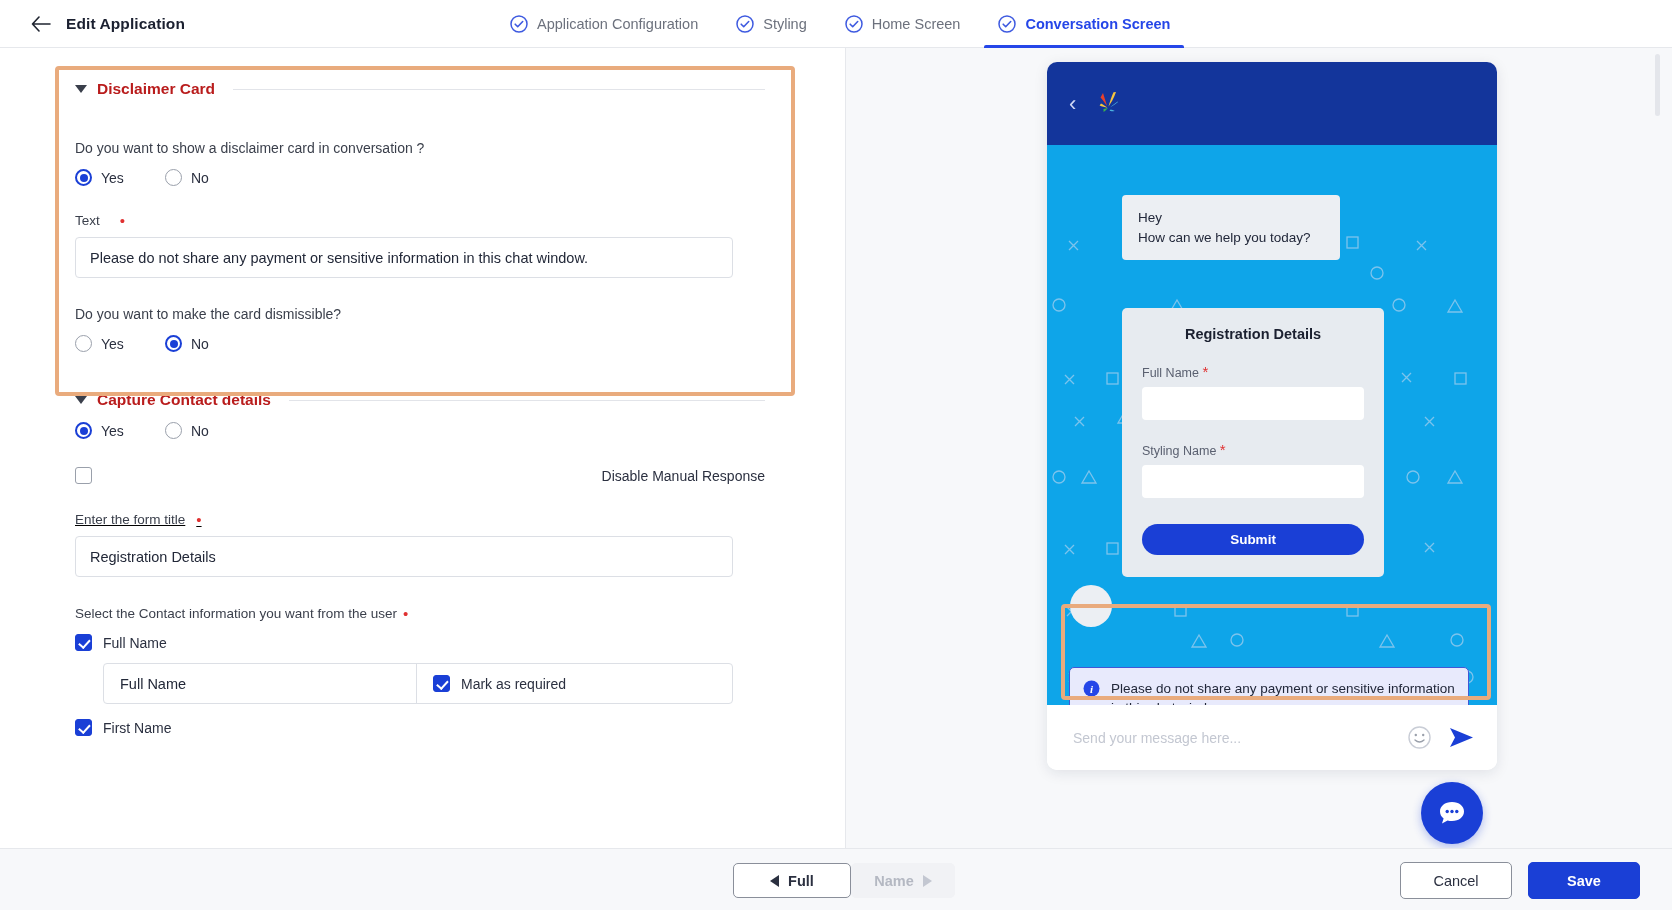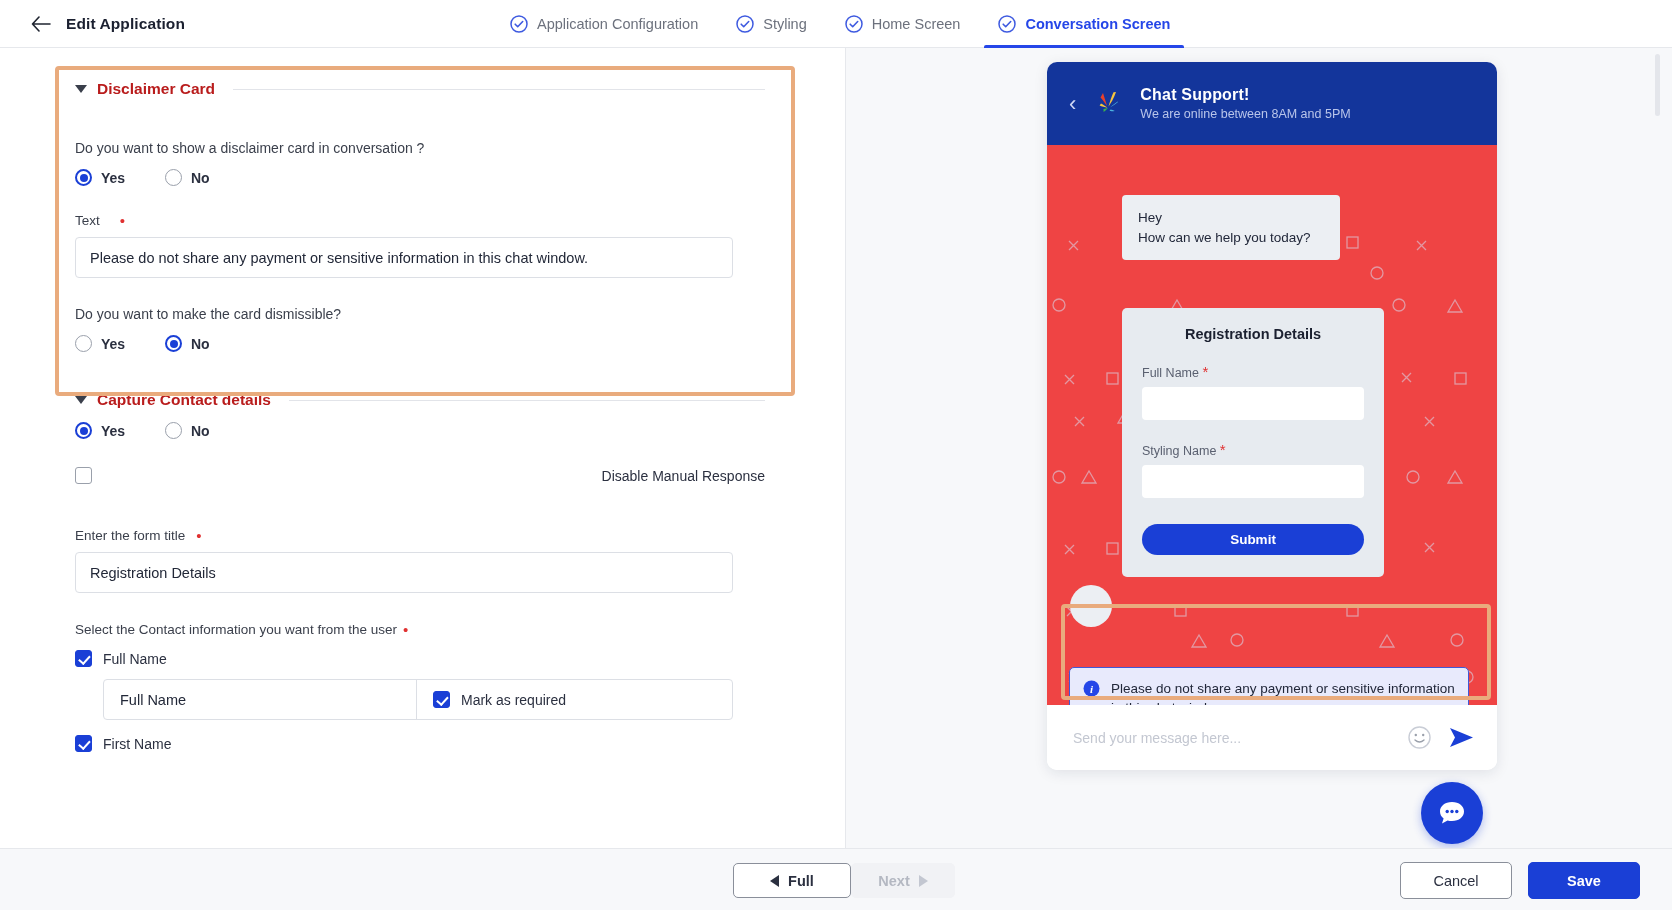--- a/index.html
+++ b/index.html
@@ -75,21 +75,21 @@
   .radio {
     width: 17px; height: 17px; border-radius: 50%; border: 1.6px solid #9aa0ab;
     background: #fff; position: relative; flex: 0 0 17px;
   }
   .radio.on { border-color: #1a3fd6; border-width: 2px; }
   .radio.on::after {
     content: ""; position: absolute; left: 50%; top: 50%;
     width: 8px; height: 8px; margin: -4px 0 0 -4px;
     border-radius: 50%; background: #1a3fd6;
   }
-  .radio-label { font-size: 14px; color: #2b3040; font-weight: bold; }
+  .radio-label { font-size: 14px; color: #2b3040; }
 
   .text-input {
     background: #fff; border: 1px solid #dcdfe5; border-radius: 4px;
     display: flex; align-items: center; padding: 0 14px;
     font-size: 14.5px; color: #222838;
   }
 
   .cbx {
     width: 17px; height: 17px; flex: 0 0 17px; border-radius: 3px;
     border: 1.6px solid #9aa0ab; background: #fff; position: relative; cursor: pointer;
@@ -119,21 +119,21 @@
   .w-header {
     height: 83px; background: #13359b; display: flex; align-items: center;
     padding: 0 0 0 22px; gap: 14px;
   }
   .w-back { color: #cfd8f5; font-size: 22px; line-height: 1; cursor: pointer; font-weight: 300; }
   .w-logo { width: 36px; height: 30px; flex: 0 0 36px; }
   .w-h-title { font-size: 16px; color: #fff; font-weight: bold; letter-spacing: .2px; }
   .w-h-sub { font-size: 12.5px; color: #b9c5ea; margin-top: 3px; }
 
   .w-body {
-    position: relative; height: 560px; background: #ef4444; overflow: hidden;
+    position: relative; height: 560px; background: #0ea5e9; overflow: hidden;
   }
   .w-pattern { position: absolute; inset: 0; opacity: .55; }
 
   .bubble {
     position: absolute; background: #eceff3; border-radius: 4px;
     padding: 13px 16px; font-size: 13.5px; color: #22283a; line-height: 1.45;
   }
 
   .reg-card {
     position: absolute; left: 75px; top: 163px; width: 262px;
@@ -320,21 +320,21 @@
           <span class="radio"></span>
           <span class="radio-label">No</span>
         </div>
       </div>
 
       <div class="cbx-row" style="margin-top:28px;justify-content:space-between;">
         <span class="cbx"></span>
         <span class="cbx-label">Disable Manual Response</span>
       </div>
 
-      <div style="margin-top:44px; display:flex; align-items:center; gap:11px;">
+      <div style="margin-top:28px; display:flex; align-items:center; gap:11px;text-decoration:underline;">
         <span class="f-label">Enter the form title</span>
         <span class="req-dot">•</span>
       </div>
       <div class="text-input" style="margin-top:9px; width:658px; height:41px;">
         <span>Registration Details</span>
       </div>
 
       <div style="margin-top:29px; display:flex; align-items:center; gap:6px;">
         <span class="f-label">Select the Contact information you want from the user</span>
         <span class="req-dot">•</span>
@@ -374,24 +374,20 @@
       <span class="w-back">‹</span>
       <span class="w-logo">
         <svg viewBox="0 0 36 30" width="36" height="30">
           <path d="M13 4 C14.5 9, 16 13, 17 17 C15 14, 12.5 10.5, 10.5 8.5 Z" fill="#e8402a"></path>
           <path d="M26 3 C24 9, 21 14, 18.5 17.5 C20 12, 22 6.5, 23.5 3.2 Z" fill="#f7c53f"></path>
           <path d="M11 14.5 C13.5 16, 16 17.5, 17.6 18.8 C14.8 18.4, 11.8 17.6, 9.6 16.6 Z" fill="#f7c53f"></path>
           <path d="M13.5 20 C15 19.6, 16.8 19.2, 18 19 C16.6 20.6, 15 22, 13.6 23 Z" fill="#3cb44b"></path>
           <path d="M28 13 C25.5 15, 22.5 17, 20 18.4 C22.5 16, 25.5 13.8, 27.8 12.4 Z" fill="#4cb3e0"></path>
           <path d="M20.5 20.5 C22 20.8, 23.6 21.3, 24.8 21.9 C22.8 22.2, 21 22.2, 19.6 22 Z" fill="#4cb3e0"></path>
         </svg>
-      </span>
-      <span>
-        <div class="w-h-title">Chat Support!</div>
-        <div class="w-h-sub">We are online between 8AM and 5PM</div>
       </span>
     </div>
 
     <div class="w-body">
       <svg class="w-pattern" viewBox="0 0 450 560" preserveAspectRatio="none">
         <g stroke="#d8ddf0" stroke-width="1.3" fill="none">
           <g>
             <path d="M22 96 l9 9 M31 96 l-9 9"></path>
               <rect x="128" y="92" width="11" height="11"></rect>
             <circle cx="330" cy="128" r="6"></circle>
@@ -503,20 +499,20 @@
   </div>
 
   <div class="scrollbar"></div>
 
   <div class="bottombar">
     <div class="btn btn-back">
       <span class="tri-l"></span>
       <span>Full</span>
     </div>
     <div class="btn btn-next">
-      <span>Next</span>
+      <span>Name</span>
       <span class="tri-r"></span>
     </div>
     <div class="btn btn-cancel">Cancel</div>
     <div class="btn btn-save">Save</div>
   </div>
 
 </div>
 
 </body></html>

